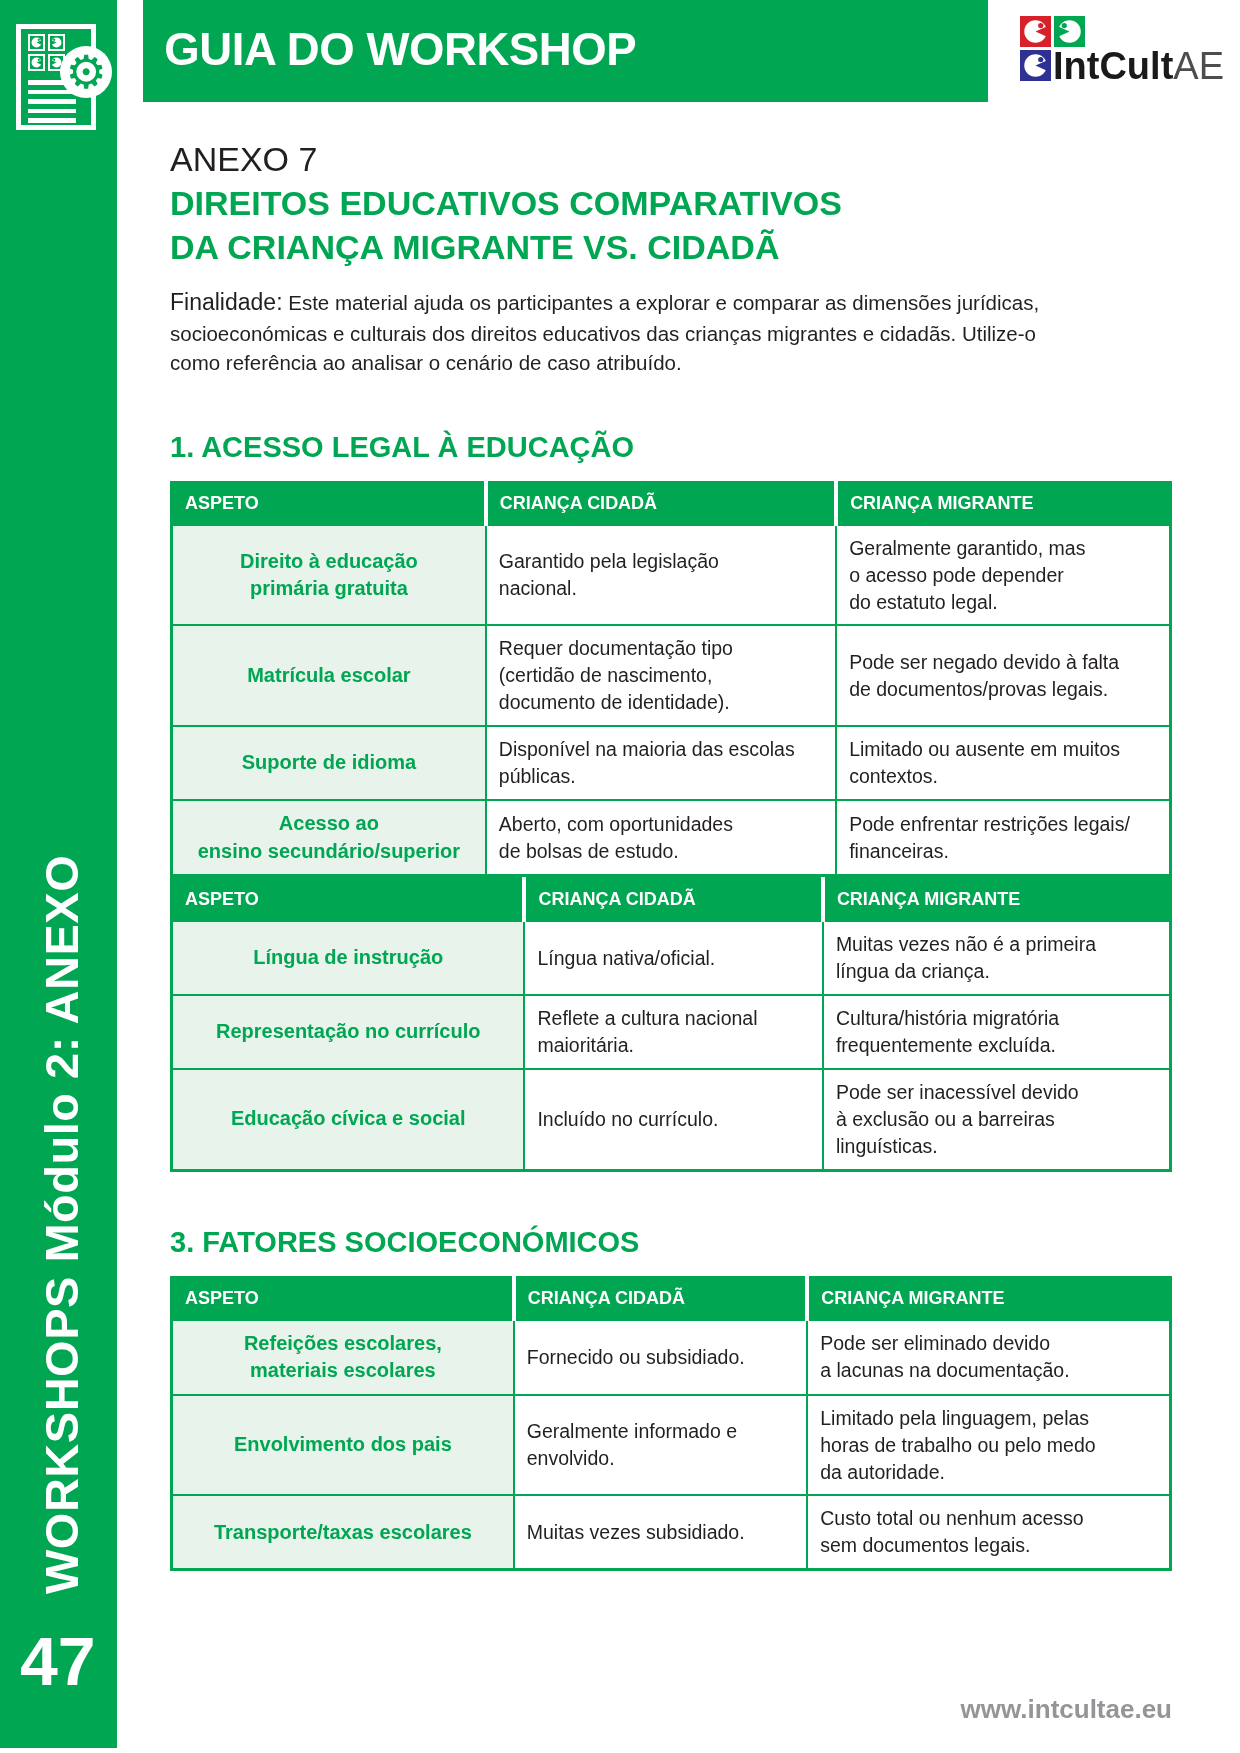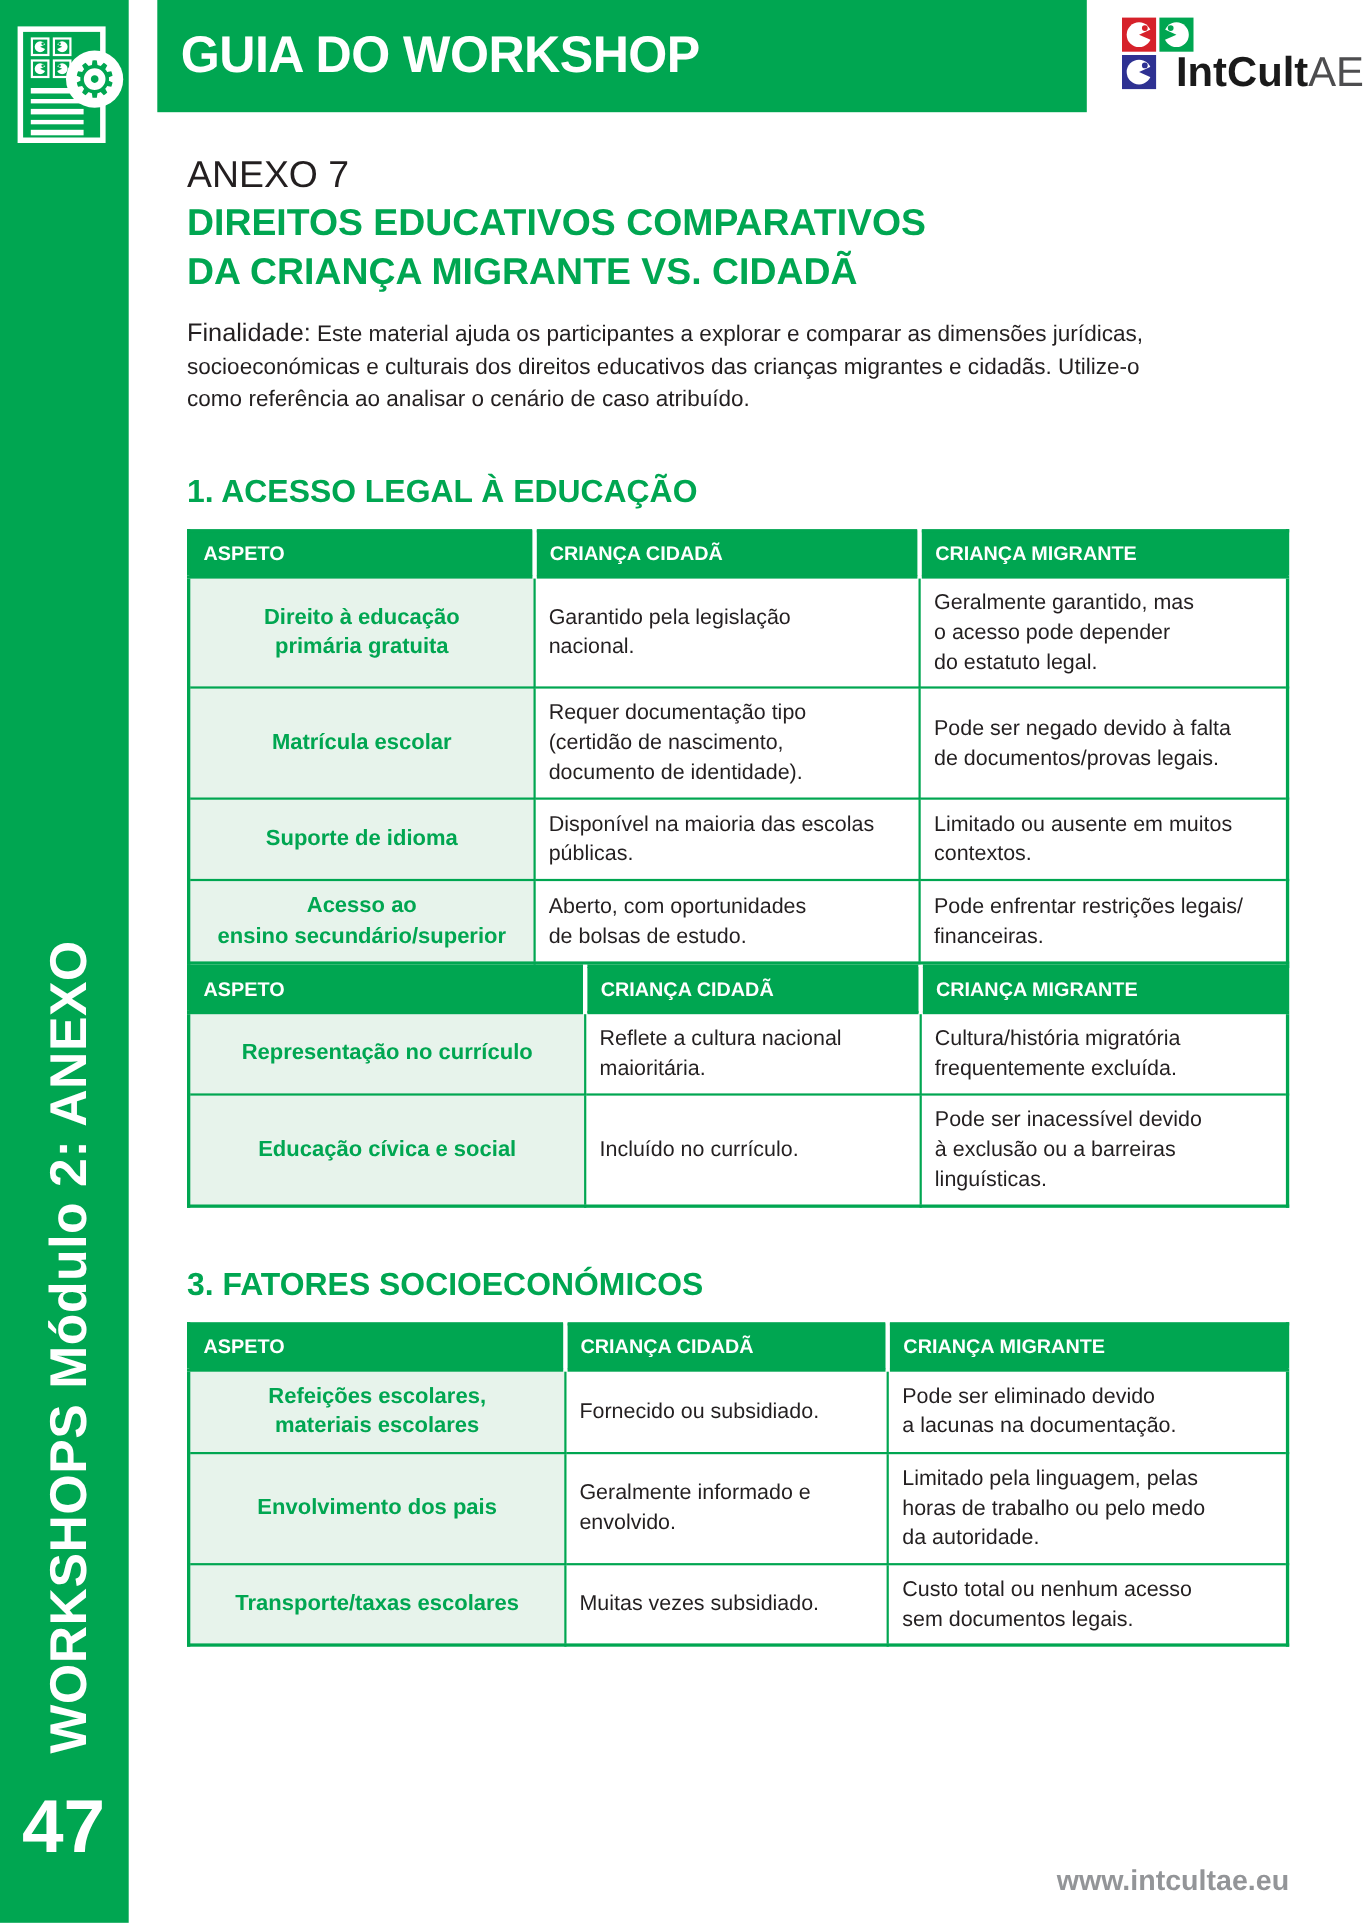--- a/index.html
+++ b/index.html
@@ -31,21 +31,21 @@
   .gear-glyph{color:var(--green);font-size:46px;line-height:1;font-family:"DejaVu Sans", sans-serif;}
 
   
   .logo{position:absolute;left:1020px;top:16px;}
   .logo-row{display:flex;gap:3px;}
   .sq{width:31px;height:31px;padding:3px;box-sizing:border-box;}
   .sq svg{display:block;width:100%;height:100%;}
   .sq-red{background:#d6212a;color:#d6212a;}
   .sq-green{background:var(--green);color:#00a651;}
   .sq-blue{background:#2e3192;color:#2e3192;}
-  .logo-line2{display:flex;align-items:flex-end;gap:18px;margin-top:3px;}
+  .logo-line2{display:flex;align-items:flex-end;gap:2px;margin-top:3px;}
   .logo-text{font-size:38px;line-height:30px;white-space:nowrap;}
   .logo-bold{font-weight:bold;color:#1a1a1a;}
   .logo-light{font-weight:normal;color:#4d4d4f;}
 
   
   .v-label{position:absolute;left:34px;top:1594px;transform-origin:0 0;transform:rotate(-90deg);
         color:#fff;font-weight:bold;font-size:47px;white-space:nowrap;letter-spacing:0.5px;}
   .page-num{position:absolute;left:20px;top:1622px;color:#fff;font-weight:bold;font-size:68px;}
 
   
@@ -210,20 +210,26 @@
     <table class="cmp">
         <thead>
           <tr>
             <th>ASPETO</th>
             <th>CRIANÇA CIDADÃ</th>
             <th>CRIANÇA MIGRANTE</th>
           </tr>
         </thead>
         <tbody>
           <tr>
+            <td class="aspect">Língua de instrução</td>
+            <td class="val">Língua nativa/oficial.</td>
+            <td class="val">Muitas vezes não é a primeira
+língua da criança.</td>
+          </tr>
+          <tr>
             <td class="aspect">Representação no currículo</td>
             <td class="val">Reflete a cultura nacional
 maioritária.</td>
             <td class="val">Cultura/história migratória
 frequentemente excluída.</td>
           </tr>
           <tr>
             <td class="aspect">Educação cívica e social</td>
             <td class="val">Incluído no currículo.</td>
             <td class="val">Pode ser inacessível devido

